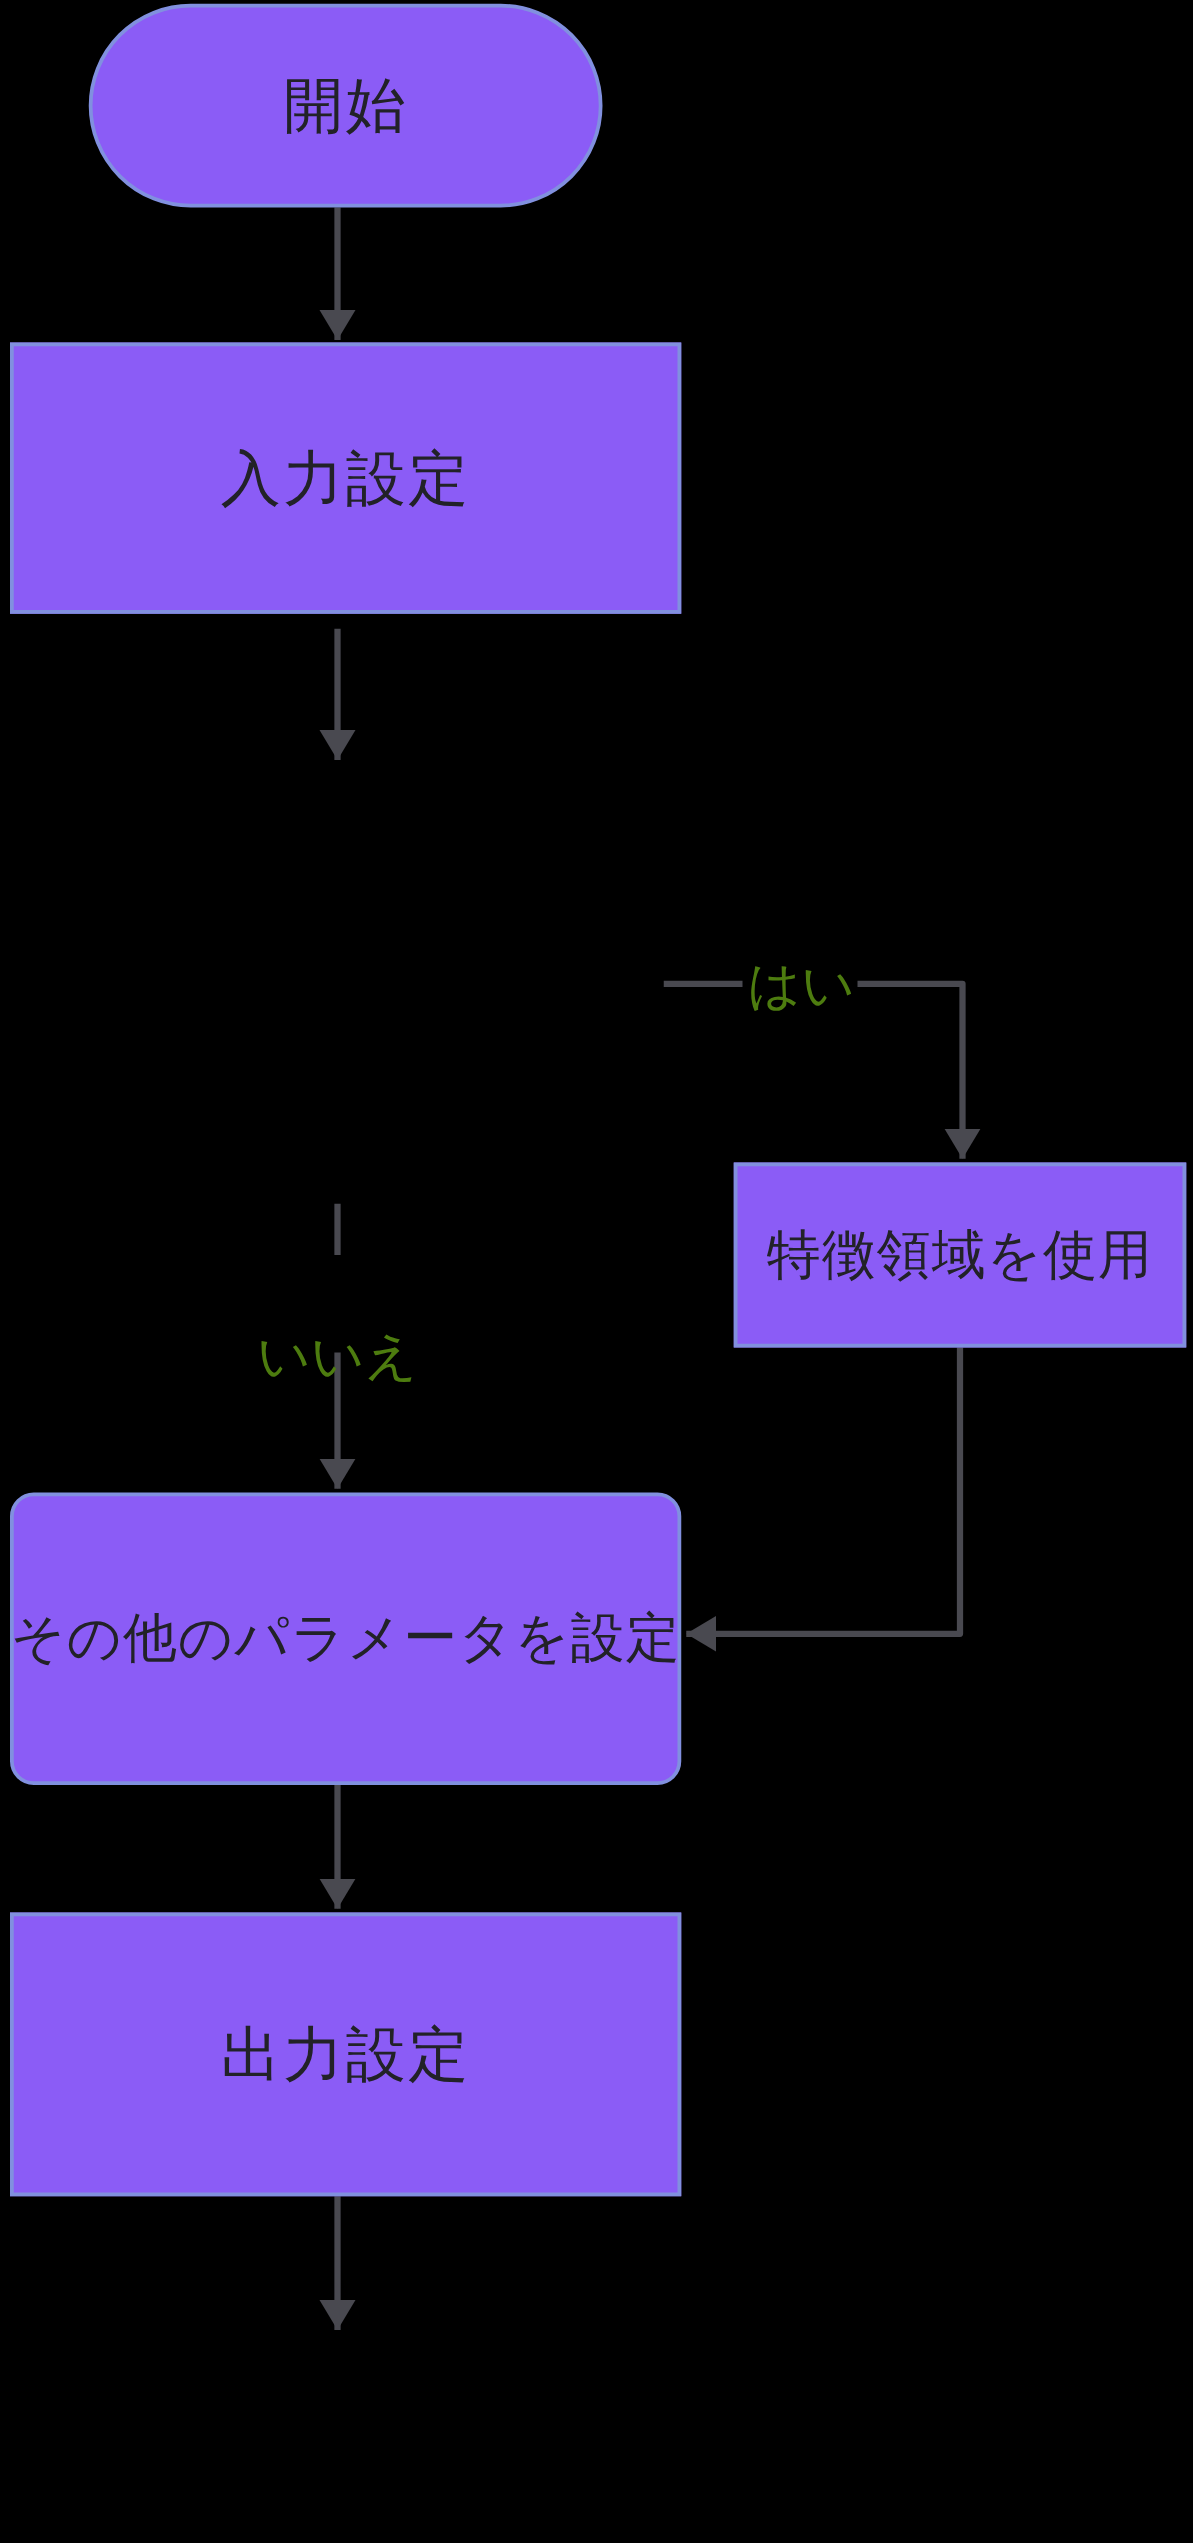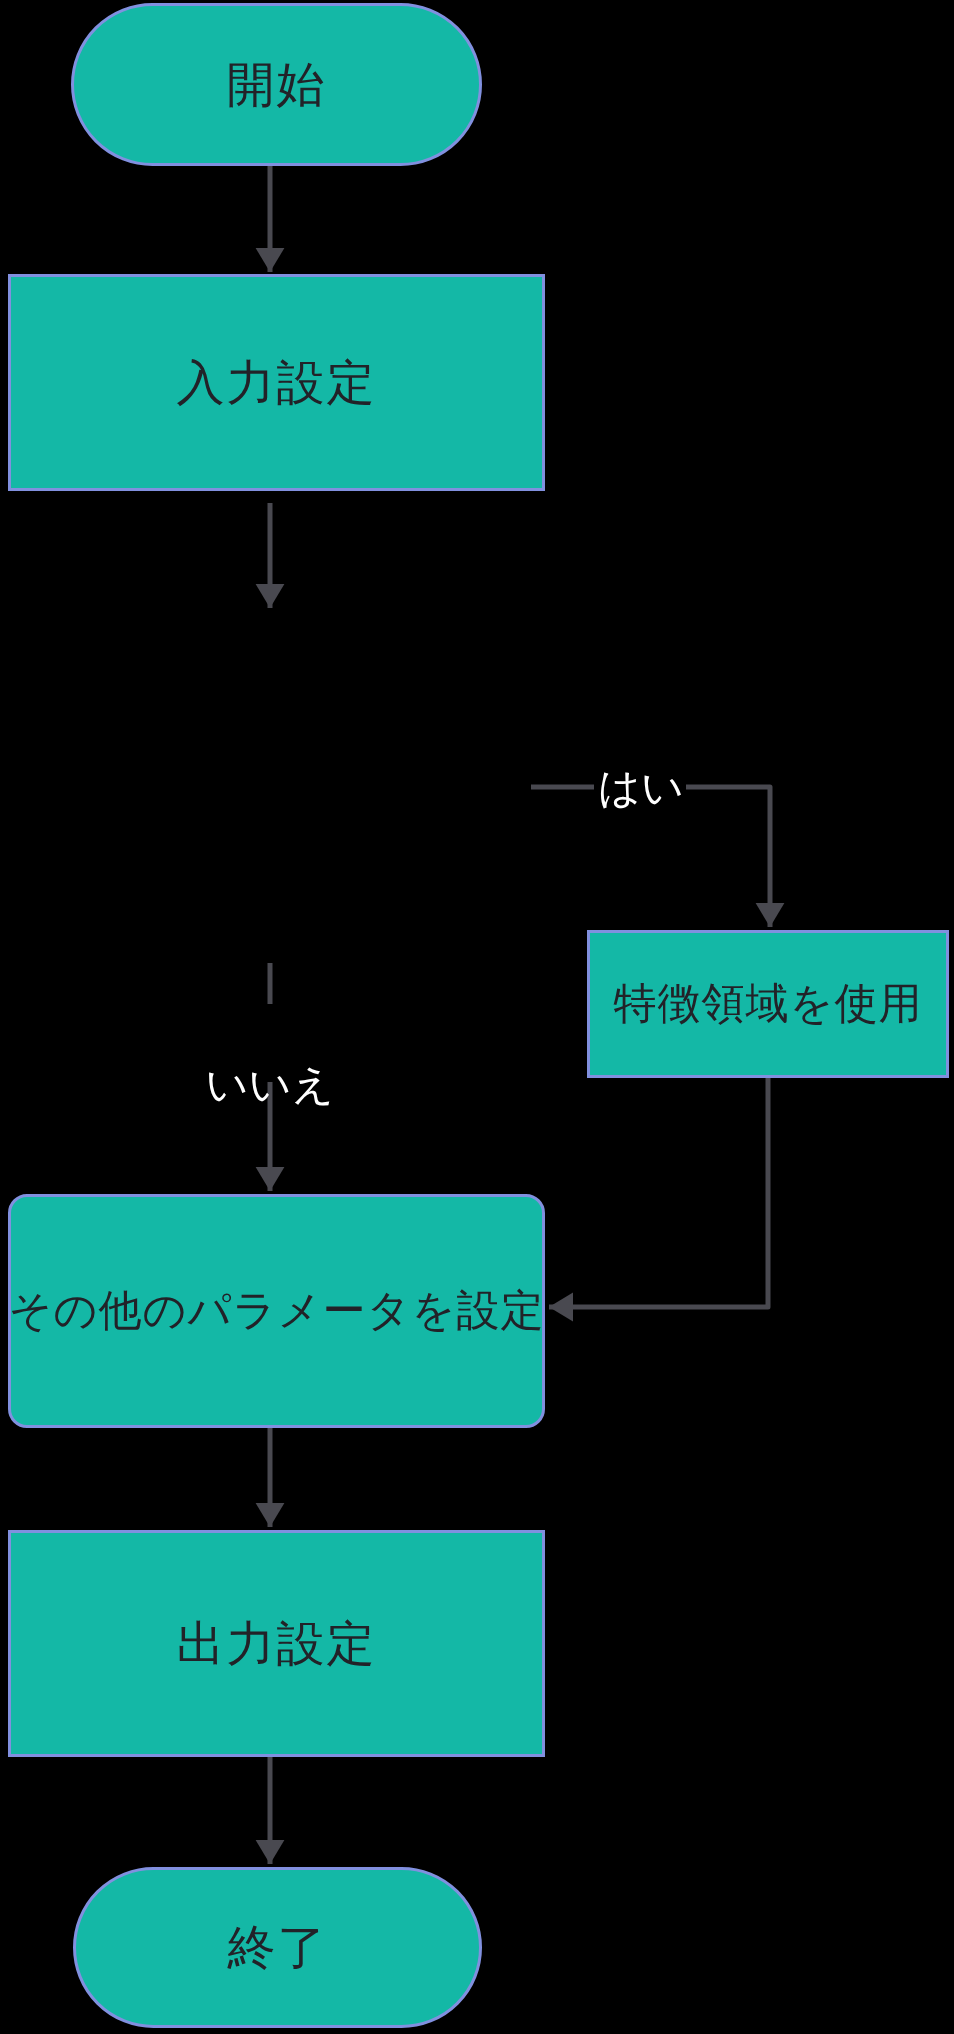--- a/index.html
+++ b/index.html
@@ -18,21 +18,21 @@
   #edges {
     position: absolute;
     left: 0;
     top: 0;
     width: 954px;
     height: 2034px;
   }
   .node {
     position: absolute;
     box-sizing: border-box;
-    background: #14b8a6;
+    background: #8b5cf6;
     border: 3px solid #8190df;
     display: flex;
     align-items: center;
     justify-content: center;
     color: #222228;
     font-weight: 500;
     white-space: nowrap;
   }
   .txt-lg { font-size: 48px; letter-spacing: 2px; }
   .txt-md { font-size: 43px; letter-spacing: 1px; }
@@ -56,21 +56,21 @@
   }
   #node-feature { left: 587px; top: 930px;  width: 362px; height: 148px; }
   #node-params  { left: 8px;   top: 1194px; width: 537px; height: 234px; border-radius: 19px; }
   #node-output  { left: 8px;   top: 1530px; width: 537px; height: 227px; }
   #node-end     { left: 73px;  top: 1867px; width: 409px; height: 161px; }
   .edge-label {
     position: absolute;
     display: flex;
     align-items: center;
     justify-content: center;
-    color: #ffffff;
+    color: #4d7c0f;
     font-size: 42px;
     font-weight: 400;
     white-space: nowrap;
   }
   #label-yes { left: 595px; top: 760px;  width: 92px;  height: 56px; }
   #label-no  { left: 204px; top: 1056px; width: 132px; height: 58px; }
 </style>
 </head>
 <body>
 
@@ -109,23 +109,20 @@
   </div>
 
   <div id="node-params" class="node txt-md">
     <span>その他のパラメータを設定</span>
   </div>
 
   <div id="node-output" class="node txt-lg">
     <span>出力設定</span>
   </div>
 
-  <div id="node-end" class="node stadium txt-lg">
-    <span>終了</span>
-  </div>
 
   <div id="label-yes" class="edge-label">
     <span>はい</span>
   </div>
 
   <div id="label-no" class="edge-label">
     <span>いいえ</span>
   </div>
 
 </div>

